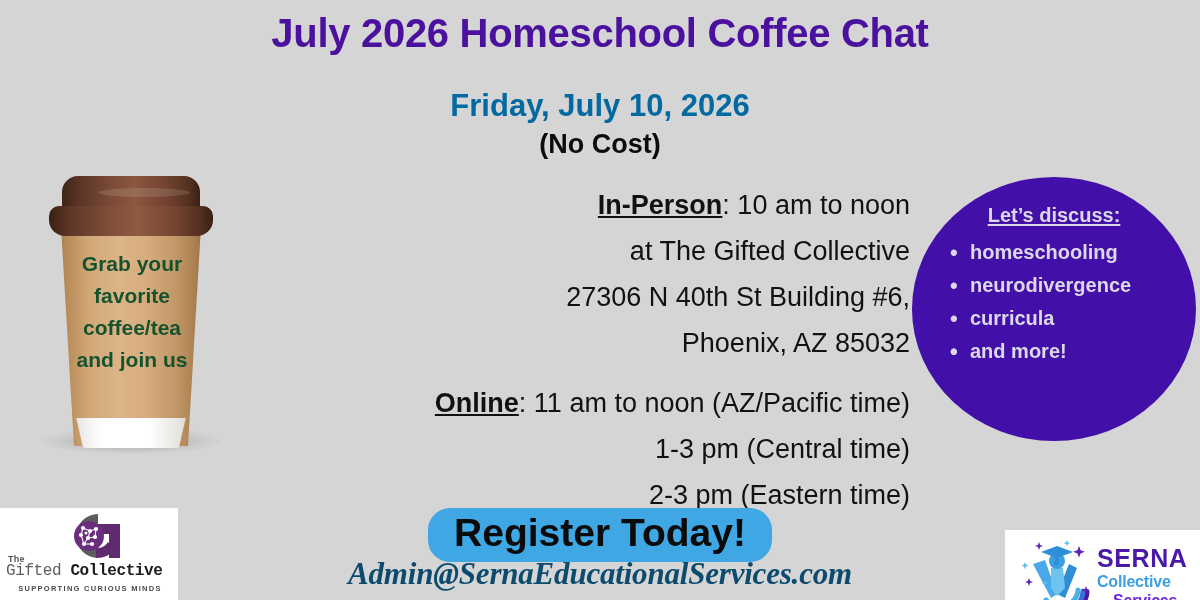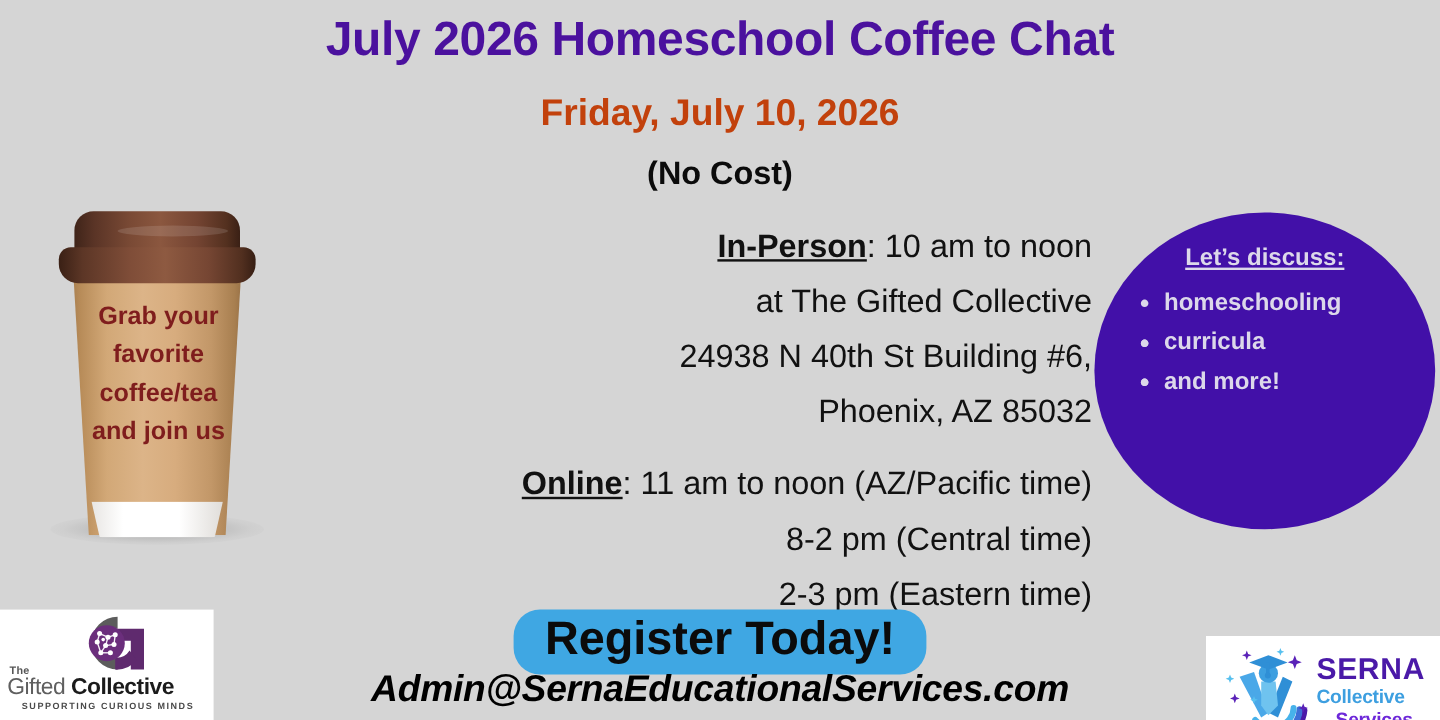--- a/index.html
+++ b/index.html
@@ -26,26 +26,26 @@
     text-align: center;
     font-size: 40px;
     font-weight: bold;
     color: #4b119e;
     letter-spacing: -0.3px;
     line-height: 1.05;
   }
   .subhead {
     position: absolute;
     left: 0;
-    top: 76px;
+    top: 88px;
     width: 1200px;
     text-align: center;
     font-size: 31px;
     font-weight: bold;
-    color: #c2410c;
+    color: #0369a1;
   }
   .nocost {
     position: absolute;
     left: 0;
     top: 129px;
     width: 1200px;
     text-align: center;
     font-size: 27px;
     font-weight: bold;
     color: #0b0b0b;
@@ -101,22 +101,23 @@
   }
   .email {
     position: absolute;
     left: 0;
     top: 556px;
     width: 1200px;
     text-align: center;
     font-size: 31px;
     font-weight: bold;
     font-style: italic;
-    color: #000000;
+    color: #0c4a6e;
     letter-spacing: -0.2px;
+    font-family: Liberation Serif, serif;
   }
 
   
   .discuss-circle {
     position: absolute;
     left: 912px;
     top: 177px;
     width: 284px;
     height: 264px;
     border-radius: 50%;
@@ -231,21 +232,21 @@
     background: rgba(255,255,255,0.12);
   }
   .cup-text {
     position: absolute;
     left: 8px;
     top: 78px;
     width: 172px;
     text-align: center;
     font-size: 21px;
     font-weight: bold;
-    color: #7f1d1d;
+    color: #14532d;
     line-height: 32px;
     z-index: 5;
   }
 
   
   .logo-box {
     position: absolute;
     background: #ffffff;
   }
   .logo-left {
@@ -276,24 +277,25 @@
     font-weight: bold;
     color: #555555;
     letter-spacing: 0.2px;
   }
   .tgc-name {
     position: absolute;
     left: 6px;
     top: 54px;
     width: 168px;
     text-align: left;
-    font-size: 19px;
+    font-size: 16px;
     color: #5f5f5f;
     letter-spacing: -0.4px;
     white-space: nowrap;
+    font-family: Liberation Mono, monospace;
   }
   .tgc-name b { color: #1b1b1b; }
   .tgc-tag {
     position: absolute;
     left: 6px;
     top: 76px;
     width: 168px;
     text-align: center;
     font-size: 7.5px;
     font-weight: bold;
@@ -340,38 +342,38 @@
 
 <div id="flyer">
 
   <div class="headline">July 2026 Homeschool Coffee Chat</div>
   <div class="subhead">Friday, July 10, 2026</div>
   <div class="nocost">(No Cost)</div>
 
   <div class="details">
     <div class="line"><span class="lbl">In-Person</span><span>:  10 am to noon</span></div>
     <div class="line">at The Gifted Collective</div>
-    <div class="line">24938 N 40th St Building #6,</div>
+    <div class="line">27306 N 40th St Building #6,</div>
     <div class="line">Phoenix, AZ 85032</div>
     <div class="gap"></div>
     <div class="line"><span class="lbl">Online</span><span>:  11 am to noon (AZ/Pacific time)</span></div>
-    <div class="line">8-2 pm (Central time)</div>
+    <div class="line">1-3 pm (Central time)</div>
     <div class="line">2-3 pm (Eastern time)</div>
   </div>
 
   <div class="register-wrap">
     <button class="register-btn">Register Today!</button>
   </div>
   <div class="email">Admin@SernaEducationalServices.com</div>
 
   <div class="discuss-circle">
     <div class="discuss-title"><u>Let’s discuss:</u></div>
     <ul class="discuss-list">
       <li><span class="bullet">•</span><span>homeschooling</span></li>
-      <li><span class="bullet">•</span></li>
+      <li><span class="bullet">•</span><span>neurodivergence</span></li>
       <li><span class="bullet">•</span><span>curricula</span></li>
       <li><span class="bullet">•</span></li>
       <li><span class="bullet">•</span><span>and more!</span></li>
     </ul>
   </div>
 
   <div class="cup">
     <div class="cup-shadow"></div>
     <div class="cup-body"></div>
     <div class="cup-base"></div>

